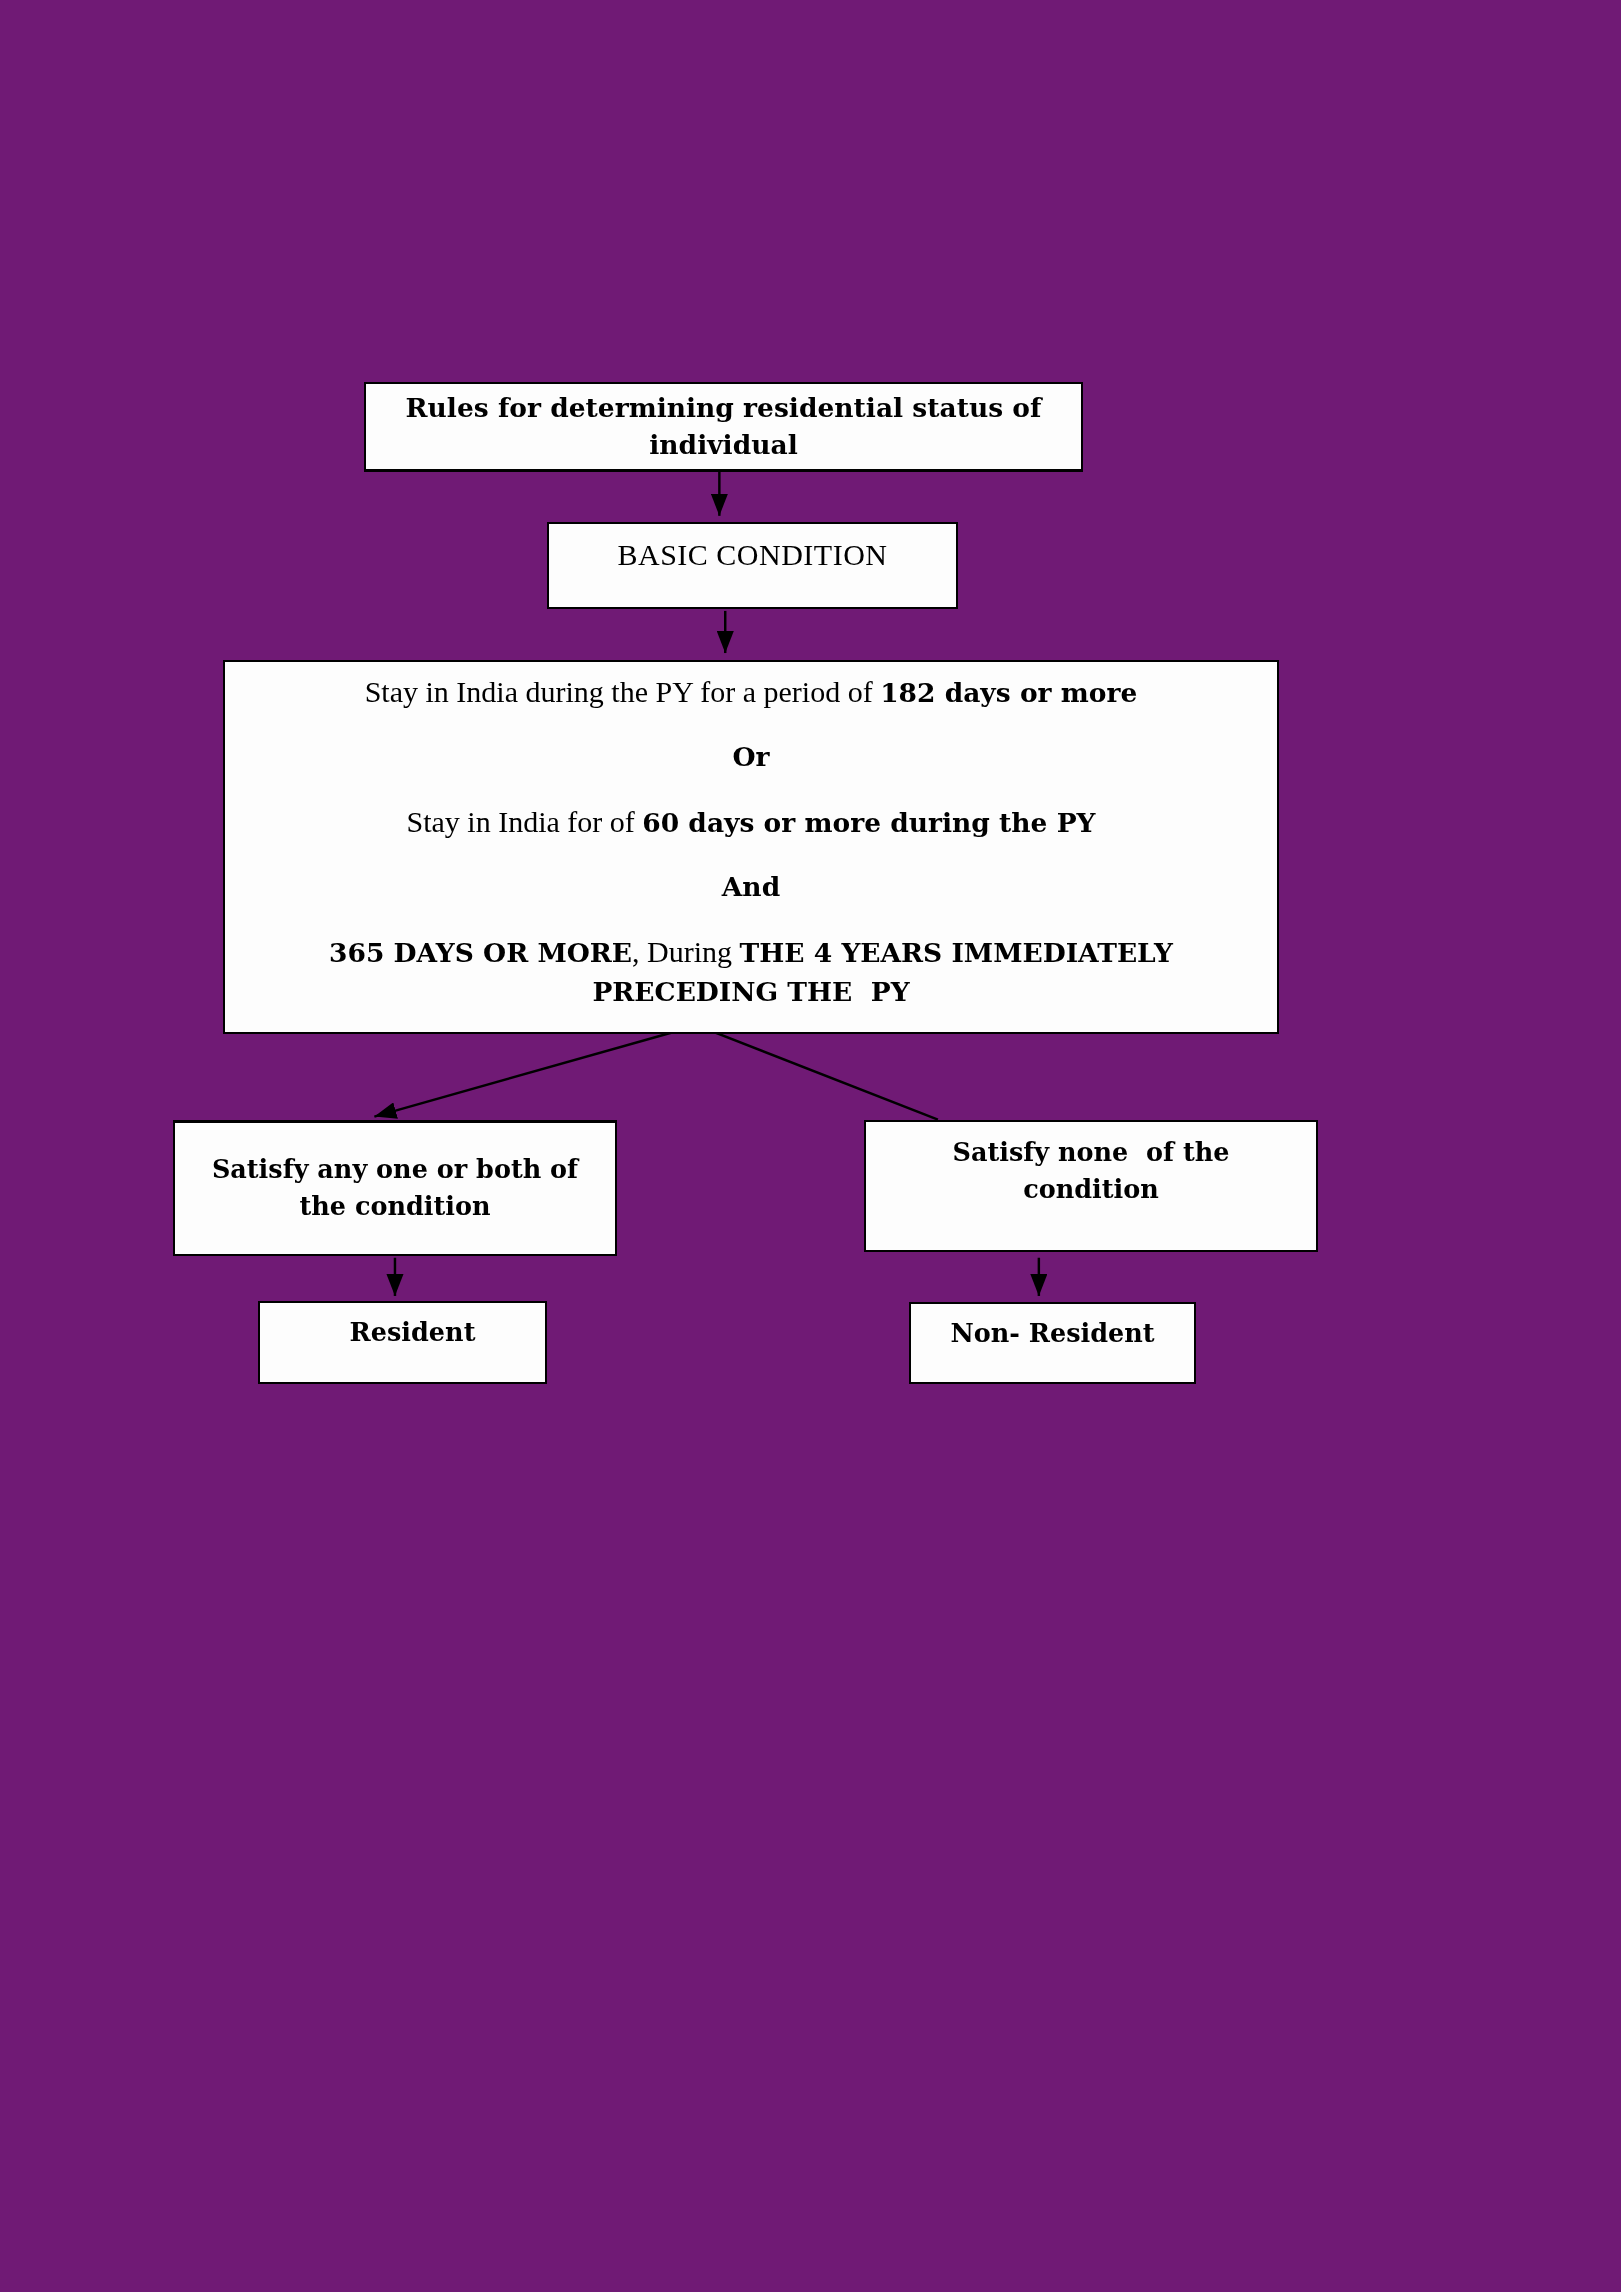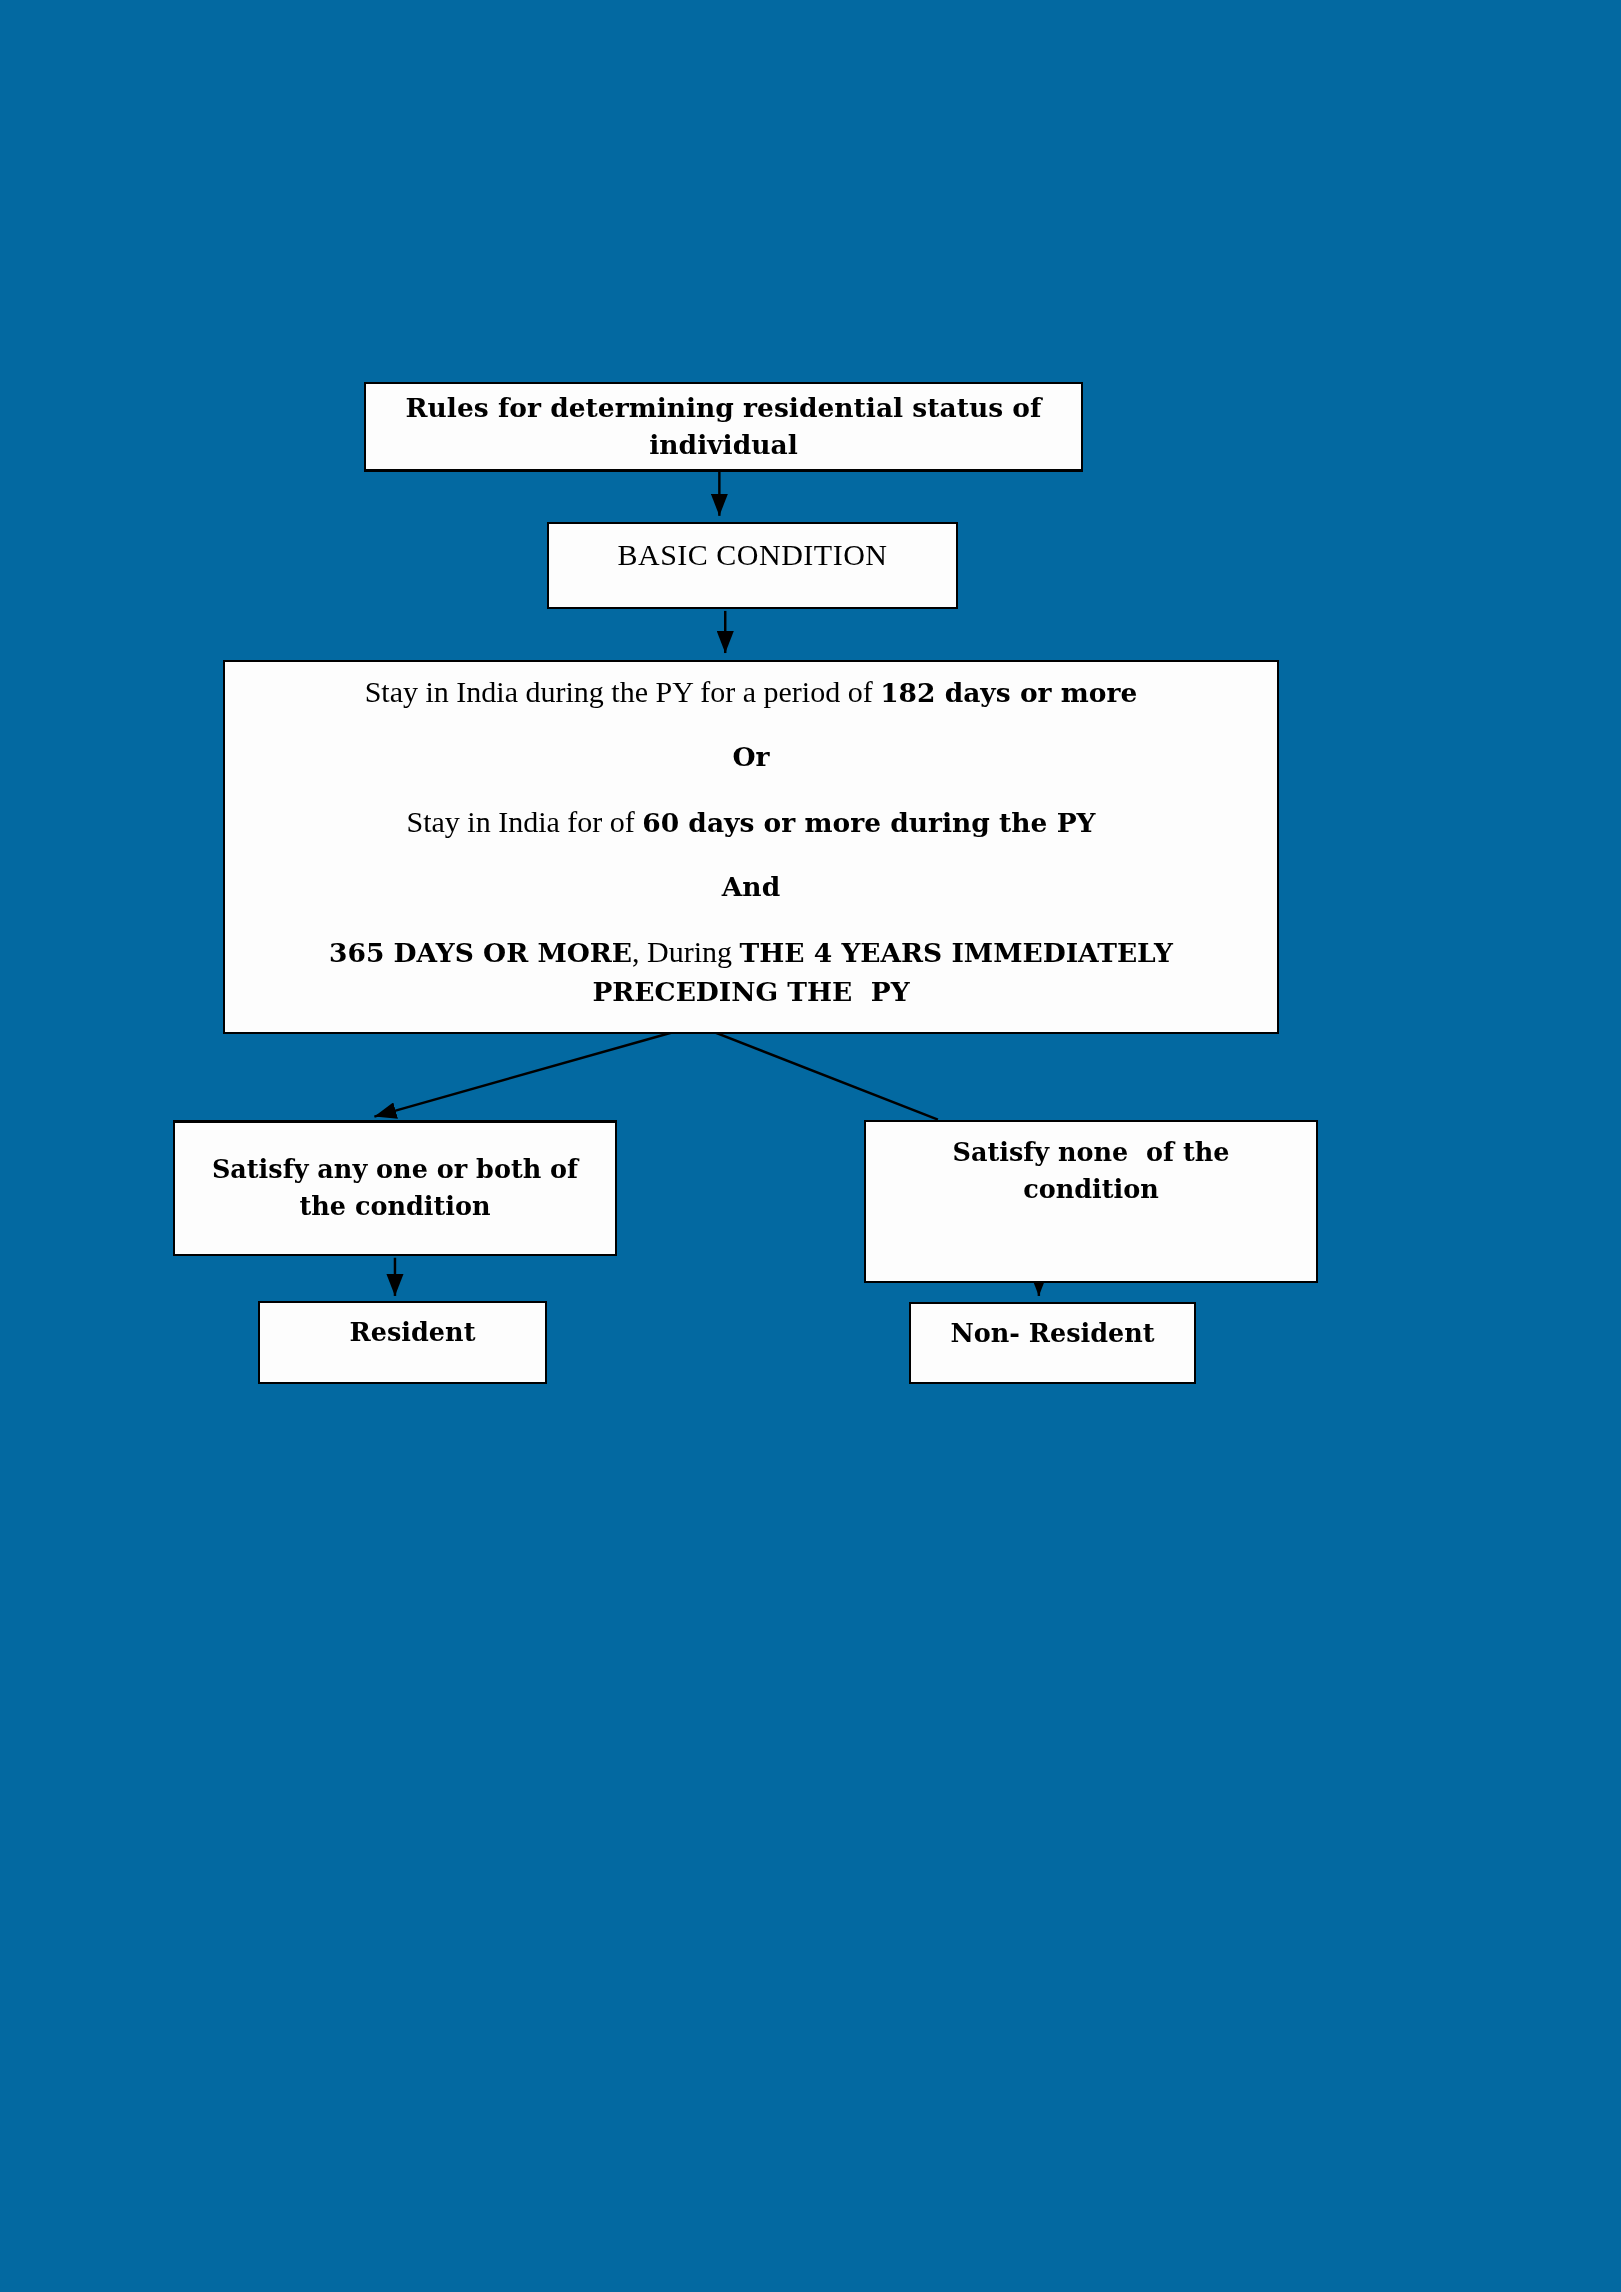--- a/index.html
+++ b/index.html
@@ -4,21 +4,21 @@
 <style>
   html, body {
     margin: 0;
     padding: 0;
     background: #ffffff;
   }
   #page {
     position: relative;
     width: 1621px;
     height: 2293px;
-    background: #0369a1;
+    background: #701a75;
     overflow: hidden;
     color: #000;
   }
   #connectors {
     position: absolute;
     left: 0; top: 0;
     width: 1621px;
     height: 2293px;
     pointer-events: none;
   }
@@ -76,21 +76,21 @@
   
   #branch-left-box {
     left: 173px; top: 1120px;
     width: 444px; height: 136px;
     font-size: 25.5px; line-height: 37px;
     padding-top: 28px;
     border-top-width: 3.9px;
   }
   #branch-right-box {
     left: 864px; top: 1120px;
-    width: 454px; height: 163px;
+    width: 454px; height: 132px;
     font-size: 25.5px; line-height: 37px;
     padding-top: 11.8px;
   }
   
   #resident-box {
     left: 258px; top: 1301px;
     width: 289px; height: 83px;
     font-size: 25.5px; line-height: 33px;
     padding-top: 12.7px;
     padding-left: 20px;

